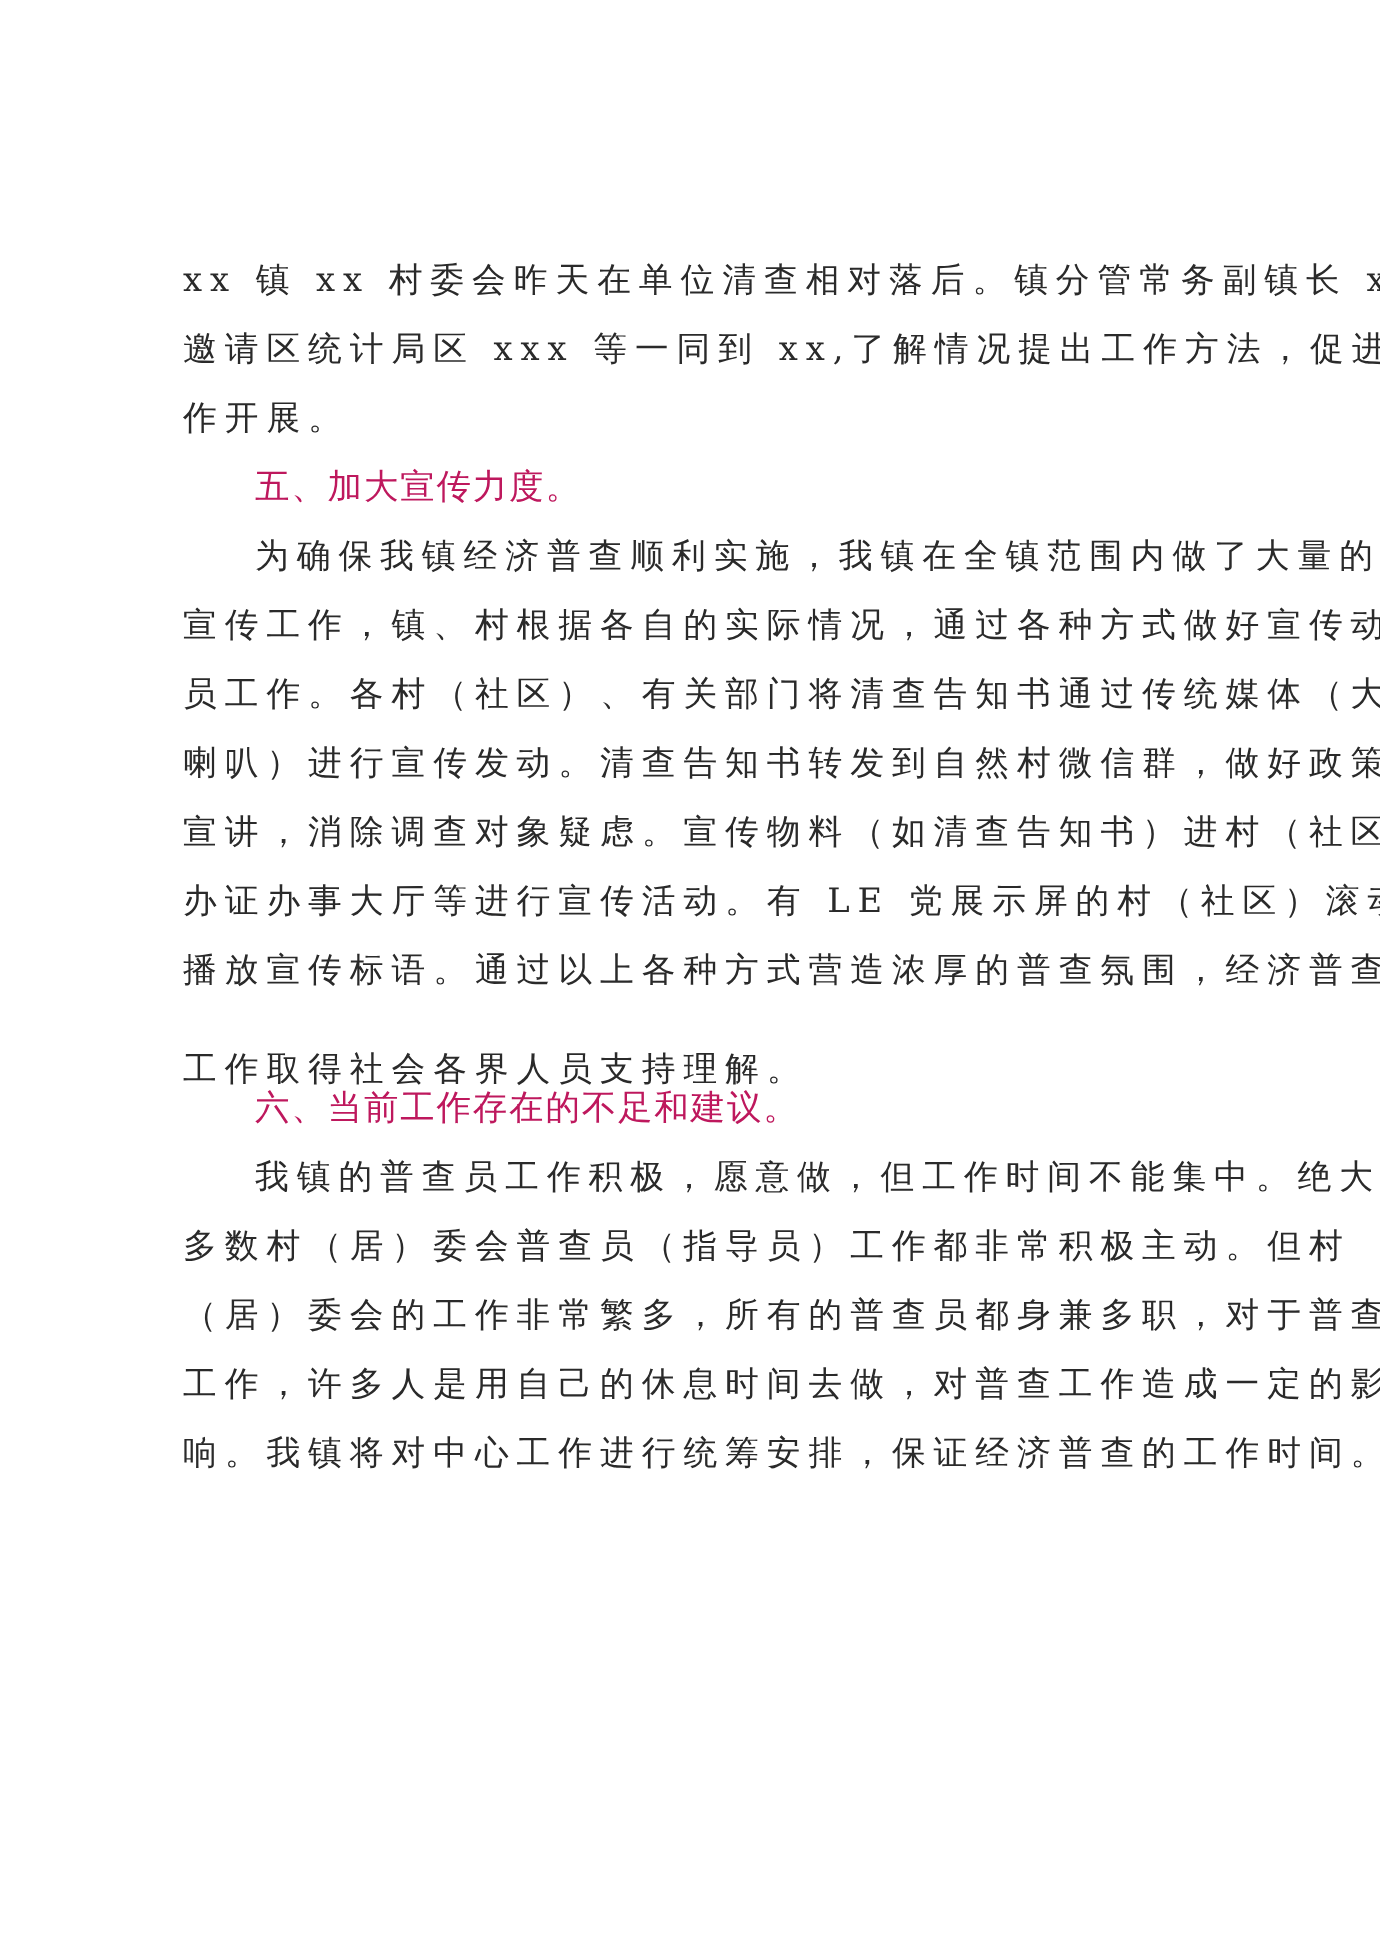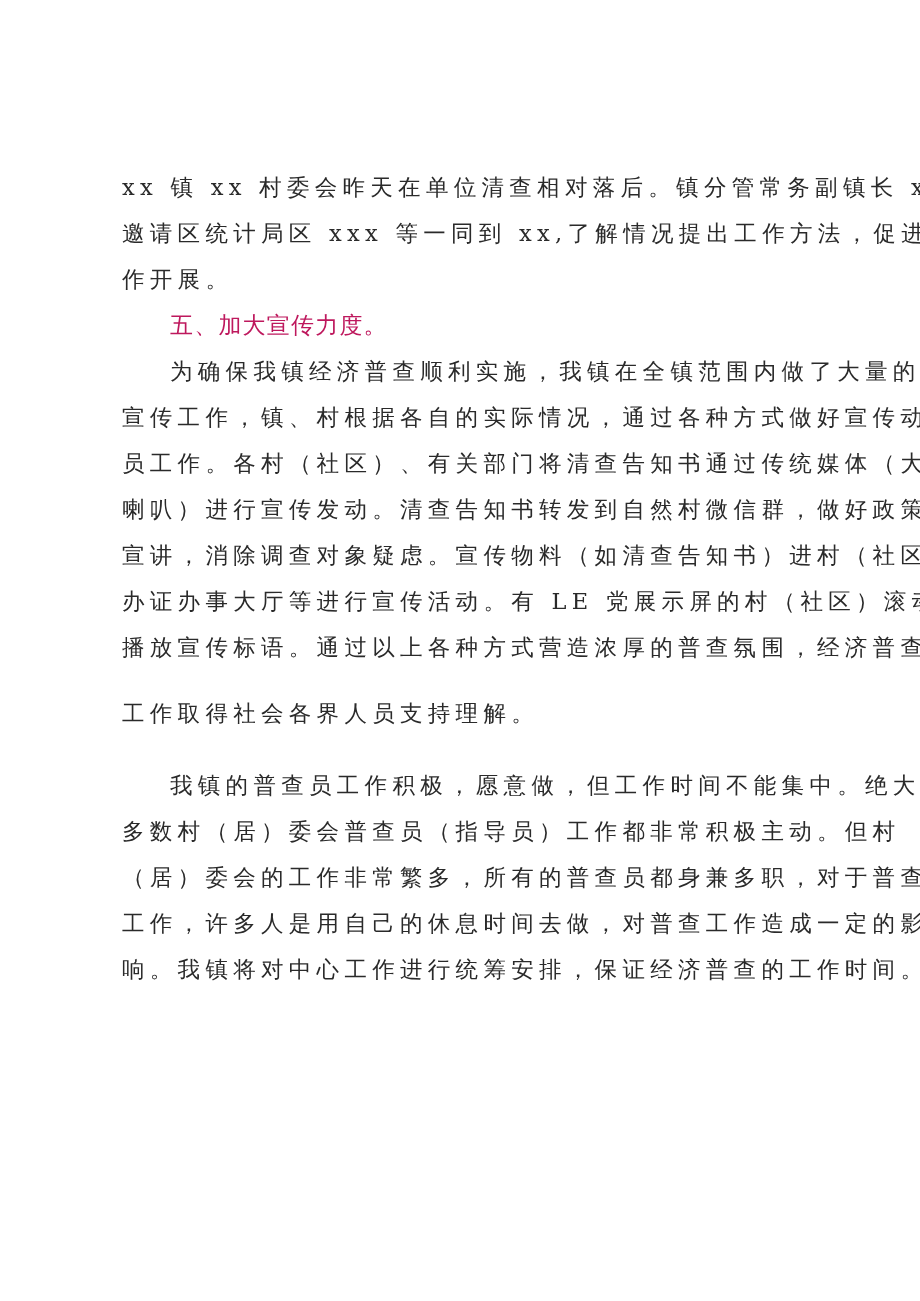--- a/index.html
+++ b/index.html
@@ -58,19 +58,20 @@
   <div class="heading" style="top:310px;">五、加大宣传力度。</div>
   <div class="line indent" style="top:356px;">为确保我镇经济普查顺利实施，我镇在全镇范围内做了大量的</div>
   <div class="line" style="top:402px;">宣传工作，镇、村根据各自的实际情况，通过各种方式做好宣传动</div>
   <div class="line" style="top:448px;">员工作。各村（社区）、有关部门将清查告知书通过传统媒体（大</div>
   <div class="line" style="top:494px;">喇叭）进行宣传发动。清查告知书转发到自然村微信群，做好政策</div>
   <div class="line" style="top:540px;">宣讲，消除调查对象疑虑。宣传物料（如清查告知书）进村（社区）</div>
   <div class="line" style="top:586px;">办证办事大厅等进行宣传活动。有 LE 党展示屏的村（社区）滚动</div>
   <div class="line" style="top:632px;">播放宣传标语。通过以上各种方式营造浓厚的普查氛围，经济普查</div>
   <div class="line" style="top:678px;margin-top:20px;">工作取得社会各界人员支持理解。</div>
 
+  <div class="heading" style="top:724px;">六、当前工作存在的不足和建议。</div>
   <div class="line indent" style="top:770px;">我镇的普查员工作积极，愿意做，但工作时间不能集中。绝大</div>
   <div class="line" style="top:816px;">多数村（居）委会普查员（指导员）工作都非常积极主动。但村</div>
   <div class="line" style="top:862px;">（居）委会的工作非常繁多，所有的普查员都身兼多职，对于普查</div>
   <div class="line" style="top:908px;">工作，许多人是用自己的休息时间去做，对普查工作造成一定的影</div>
   <div class="line" style="top:954px;">响。我镇将对中心工作进行统筹安排，保证经济普查的工作时间。</div>
 
 </div>
 
 </body></html>

